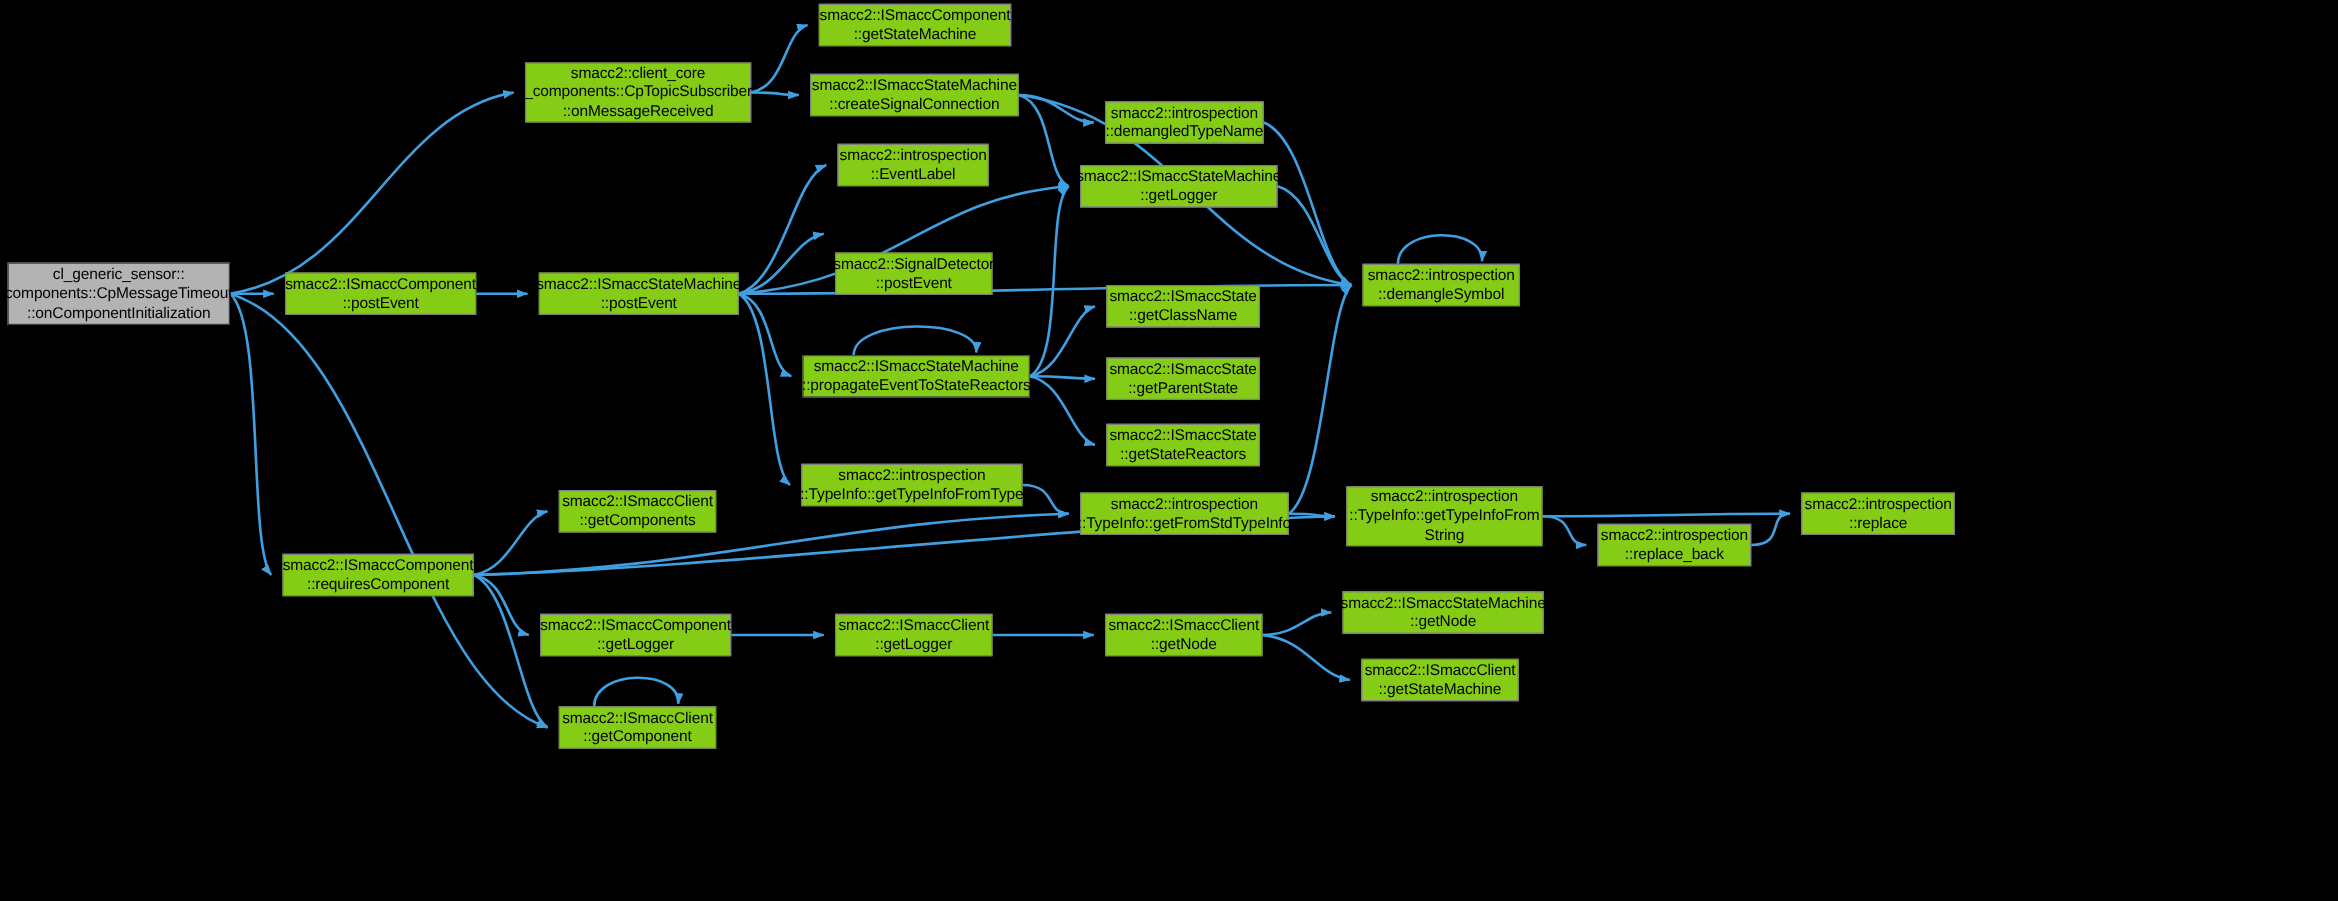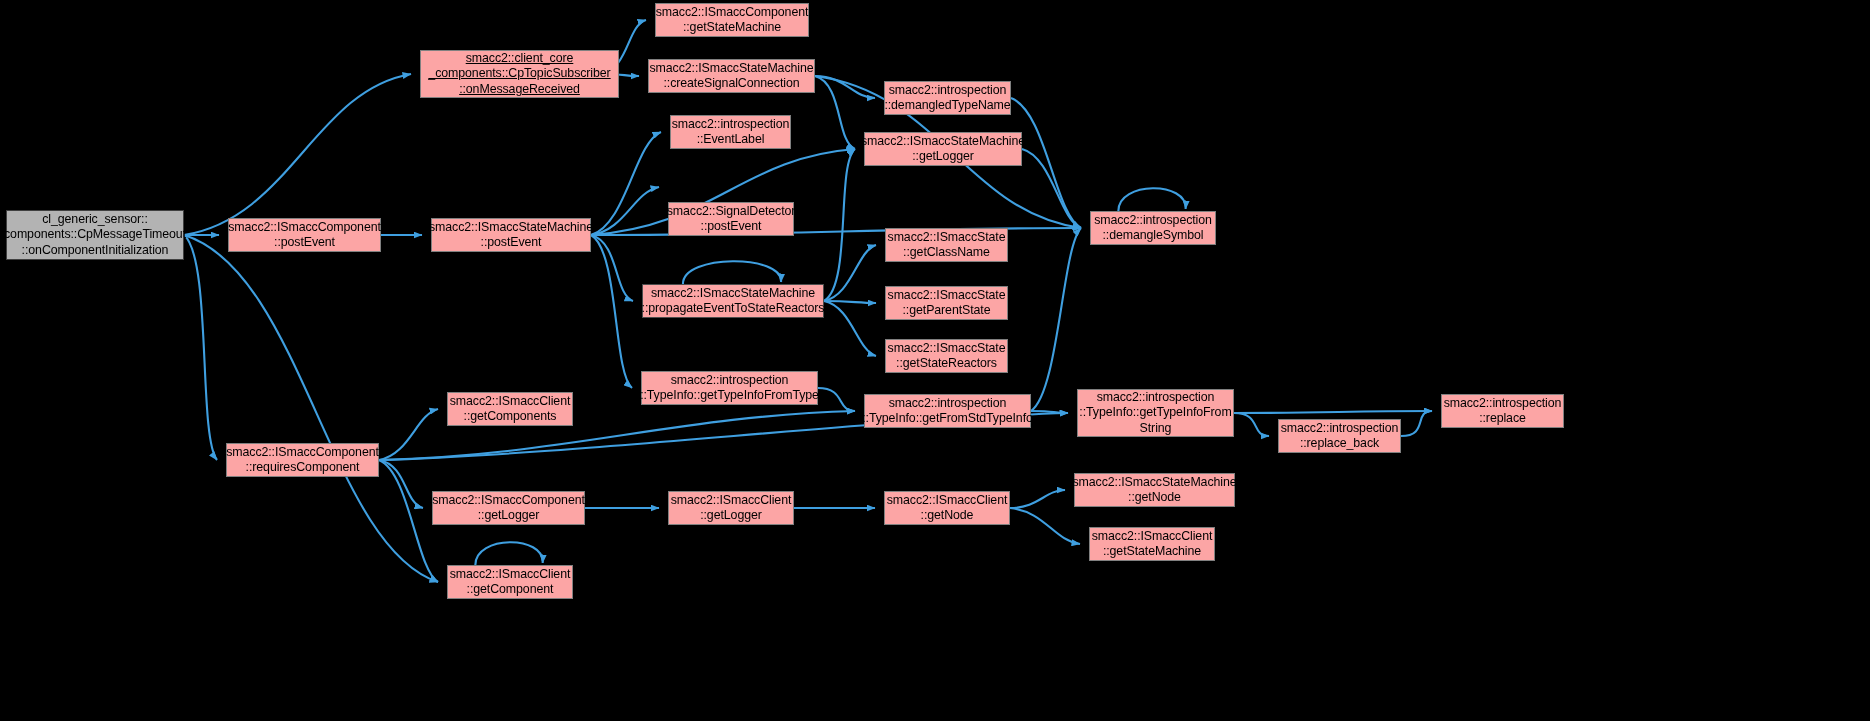--- a/index.html
+++ b/index.html
@@ -18,21 +18,21 @@
   #edges {
     position: absolute;
     left: 0; top: 0;
     width: 1870px;
     height: 721px;
     pointer-events: none;
   }
   .node {
     position: absolute;
     box-sizing: border-box;
-    background: #fca5a5;
+    background: #84cc16;
     border: 1px solid #808080;
     color: #000000;
     font-size: 12.4px;
     line-height: 15.4px;
     text-align: center;
     display: flex;
     align-items: center;
     justify-content: center;
     white-space: pre-line;
     letter-spacing: -0.1px;
@@ -95,21 +95,21 @@
         <path marker-end="url(#ah)" d="M 585 508 C 622.35 508, 630.65 508, 659 508"></path>
         <path marker-end="url(#ah)" d="M 794 508 C 834.5 508, 843.5 508, 875 508"></path>
         <path marker-end="url(#ah)" d="M 1010 508 C 1038.8 508, 1045.2 490, 1065 490"></path>
         <path marker-end="url(#ah)" d="M 1010 508 C 1045.55 511.78, 1053.45 540.22, 1080 544"></path>
         <path marker-end="url(#ah)" d="M 475.35 565 C 475.35 535, 544.65 535, 542.65 563"></path>
       </g>
   </svg>
 <div class="node root" style="left: 6px; top: 210px; width: 178px; height: 50px;">cl_generic_sensor::
 components::CpMessageTimeout
 ::onComponentInitialization</div>
-    <div class="node" style="left: 420px; top: 50px; width: 199px; height: 48px; text-decoration: underline;">smacc2::client_core
+    <div class="node" style="left: 420px; top: 50px; width: 181px; height: 48px;">smacc2::client_core
 _components::CpTopicSubscriber
 ::onMessageReceived</div>
     <div class="node" style="left: 655px; top: 3px; width: 154px; height: 34px;">smacc2::ISmaccComponent
 ::getStateMachine</div>
     <div class="node" style="left: 648px; top: 59px; width: 167px; height: 34px;">smacc2::ISmaccStateMachine
 ::createSignalConnection</div>
     <div class="node" style="left: 884px; top: 81px; width: 127px; height: 34px;">smacc2::introspection
 ::demangledTypeName</div>
     <div class="node" style="left: 670px; top: 115px; width: 121px; height: 34px;">smacc2::introspection
 ::EventLabel</div>

